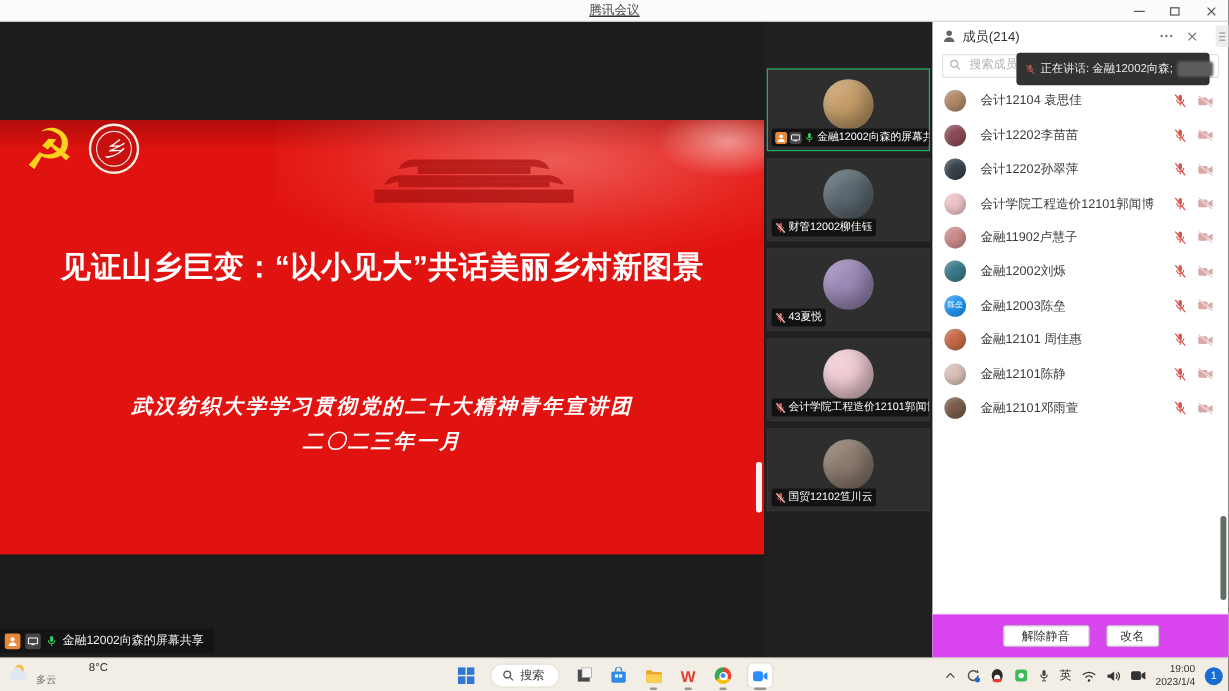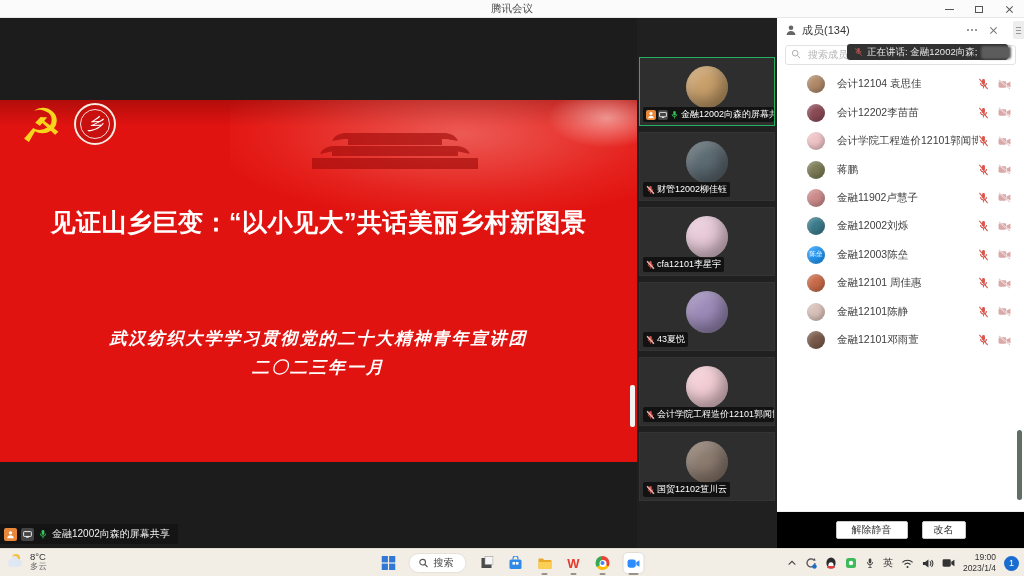--- a/index.html
+++ b/index.html
@@ -2,21 +2,21 @@
 <html><head>
 <meta charset="utf-8">
 <style>
   html,body{margin:0;padding:0;background:#000;}
   *{box-sizing:border-box;}
   .screen{position:relative;width:1024px;height:576px;overflow:hidden;background:#1b1b1b;
           font-family:"Liberation Sans",sans-serif;-webkit-font-smoothing:antialiased;}
 
   
   .titlebar{position:absolute;left:0;top:0;width:1024px;height:18px;background:#fbfbfb;
-            border-bottom:1px solid #e7e7e7;display:flex;align-items:center;justify-content:center;z-index:20;}
+            border-bottom:1px solid #e7e7e7;display:flex;align-items:center;justify-content:center;z-index:20;text-decoration:underline;}
   .titlebar .app-title{font-size:10.5px;color:#4a4a4a;}
   .win-controls{position:absolute;right:0;top:0;height:18px;display:flex;}
   .win-btn{width:30px;height:18px;display:flex;align-items:center;justify-content:center;cursor:default;}
   .wc-min-glyph{width:9px;height:1px;background:#555;}
   .wc-max-glyph{width:8px;height:7px;border:1px solid #555;}
   .wc-close-glyph{position:relative;width:9px;height:9px;}
   .wc-close-glyph::before,.wc-close-glyph::after{content:"";position:absolute;left:4px;top:0;width:1px;height:9px;background:#555;}
   .wc-close-glyph::before{transform:rotate(45deg);} .wc-close-glyph::after{transform:rotate(-45deg);}
 
   
@@ -70,46 +70,46 @@
   .mp-close::before,.mp-close::after{content:"";position:absolute;left:4px;top:0;width:1px;height:9px;background:#777;}
   .mp-close::before{transform:rotate(45deg);} .mp-close::after{transform:rotate(-45deg);}
   .mp-handle{position:absolute;right:0;top:3px;width:11px;height:18px;background:#ededed;border-radius:2px 0 0 2px;
              display:flex;flex-direction:column;align-items:center;justify-content:center;gap:2px;}
   .mp-handle i{width:5px;height:1px;background:#9a9a9a;}
   .mp-search{position:relative;margin:2px 8px 0;}
   .mp-search input{width:100%;height:20px;border:1px solid #e2e2e2;border-radius:3px;background:#fff;
                    padding:0 6px 0 22px;font-size:10px;color:#333;outline:none;font-family:inherit;}
   .mp-search input::placeholder{color:#b5b5b5;}
   .mp-search .icon{position:absolute;left:6px;top:5px;}
-  .speaking-tooltip{position:absolute;left:70px;top:26px;width:161px;height:16px;background:rgba(42,42,42,.96);
+  .speaking-tooltip{position:absolute;left:70px;top:26px;width:161px;height:27px;background:rgba(42,42,42,.96);
                     border-radius:3px;display:flex;align-items:center;gap:4px;padding:0 7px;z-index:10;}
   .speaking-tooltip .tip-text{font-size:9.5px;color:#e9e9e9;white-space:nowrap;}
   .blur-blob{width:30px;height:13px;background:#5c5c5c;border-radius:3px;filter:blur(1px);flex:none;}
-  .member-list{position:absolute;left:0;right:0;top:52px;bottom:36px;overflow:hidden;padding-left:20px;}
+  .member-list{position:absolute;left:0;right:0;top:52px;bottom:36px;overflow:hidden;}
   .member-row{height:28.45px;display:flex;align-items:center;padding:0 13px 0 10px;}
   .m-avatar{width:18px;height:18px;border-radius:50%;background:#999;flex:none;display:flex;align-items:center;
             justify-content:center;font-size:6.5px;color:#fff;letter-spacing:0;overflow:hidden;
             box-shadow:inset -2px -3px 5px rgba(0,0,0,.22), inset 2px 2px 4px rgba(255,255,255,.25);}
   .m-name{margin-left:12px;font-size:10.5px;color:#3c3c3c;white-space:nowrap;overflow:hidden;}
   .m-icons{margin-left:auto;display:flex;align-items:center;gap:9px;}
-  .mp-footer{position:absolute;left:0;right:0;bottom:0;height:36px;background:#000000;display:flex;align-items:center;
+  .mp-footer{position:absolute;left:0;right:0;bottom:0;height:36px;background:#d946ef;display:flex;align-items:center;
              justify-content:center;gap:14px;box-shadow:0 -1px 0 #efefef;}
   .mp-btn{height:18px;border:1px solid #c9c9c9;border-radius:2px;background:#fff;font-size:10px;color:#333;
           display:flex;align-items:center;padding:0 15px;font-family:inherit;}
   .mp-btn.small{padding:0 11px;}
   .mp-scroll-thumb{position:absolute;right:2px;top:412px;width:5px;height:70px;background:#5f6f63;border-radius:3px;}
 
   
   .taskbar{position:absolute;left:0;bottom:0;width:1024px;height:28px;background:#f2ede5;border-top:1px solid #e3ddd3;}
   .tb-weather{position:absolute;left:8px;top:2px;display:flex;align-items:center;gap:5px;}
   .weather-glyph{position:relative;width:17px;height:15px;}
   .weather-glyph .sun{position:absolute;left:4px;top:0;width:8px;height:8px;border-radius:50%;background:#f6c13d;}
   .weather-glyph .cloud{position:absolute;left:0;top:5px;width:14px;height:8px;border-radius:5px;background:#dfe8f2;}
   .weather-glyph .cloud::before{content:"";position:absolute;left:3px;top:-3px;width:7px;height:7px;border-radius:50%;background:#dfe8f2;}
-  .tb-weather .wt{font-size:9.5px;color:#333;line-height:1.2;} .tb-weather .wd{font-size:8.5px;color:#707070;line-height:1.1;}
+  .tb-weather .wt{font-size:9.5px;color:#333;line-height:1.2;margin-left:44px;} .tb-weather .wd{font-size:8.5px;color:#707070;line-height:1.1;}
   .tb-center{position:absolute;left:50%;top:0;height:28px;transform:translateX(-50%);display:flex;align-items:center;gap:11px;}
   .tb-item{position:relative;height:28px;display:flex;align-items:center;justify-content:center;min-width:18px;}
   .tb-item .run{position:absolute;bottom:2px;left:50%;transform:translateX(-50%);width:6px;height:2.5px;border-radius:2px;background:#99938a;}
   .tb-search{display:flex;align-items:center;gap:5px;height:20px;padding:0 12px 0 9px;background:#fff;
              border:1px solid #e6e0d6;border-radius:10px;}
   .tb-search span{font-size:10px;color:#444;}
   .chrome-icon{position:relative;width:14px;height:14px;border-radius:50%;
                background:conic-gradient(#ea4335 0 33%, #fbbc05 33% 66%, #34a853 66% 100%);}
   .chrome-icon .mid{position:absolute;left:3.5px;top:3.5px;width:7px;height:7px;border-radius:50%;background:#fff;}
   .chrome-icon .core{position:absolute;left:5px;top:5px;width:4px;height:4px;border-radius:50%;background:#4285f4;}
@@ -230,98 +230,82 @@
               <path d="M2.8 5.4a3.2 3.2 0 0 0 6.4 0" fill="none" stroke="#d9564d" stroke-width="1.1"></path>
               <rect x="5.5" y="8.7" width="1" height="2.6"></rect>
               <line x1="1.5" y1="1.5" x2="10.5" y2="11.5" stroke="#fff" stroke-width="1.6"></line>
               <line x1="1.5" y1="1.5" x2="10.5" y2="11.5" stroke="#d9564d" stroke-width="1"></line>
             </svg>
           </span>
           <span>财管12002柳佳钰</span>
         </div>
       </div>
 
+
       <div class="tile">
-        <div class="tile-avatar" style="background: rgb(233, 203, 217);"></div>
+        <div class="tile-avatar" style="background: rgb(157, 140, 186);"></div>
         <div class="tile-label">
 
           <span class="icon">
             <svg width="9" height="10" viewBox="0 0 12 13" fill="#d9564d">
               <rect x="4.4" y="1" width="3.2" height="6" rx="1.6"></rect>
               <path d="M2.8 5.4a3.2 3.2 0 0 0 6.4 0" fill="none" stroke="#d9564d" stroke-width="1.1"></path>
               <rect x="5.5" y="8.7" width="1" height="2.6"></rect>
               <line x1="1.5" y1="1.5" x2="10.5" y2="11.5" stroke="#fff" stroke-width="1.6"></line>
               <line x1="1.5" y1="1.5" x2="10.5" y2="11.5" stroke="#d9564d" stroke-width="1"></line>
             </svg>
           </span>
-          <span>cfa12101李星宇</span>
+          <span>43夏悦</span>
         </div>
       </div>
 
       <div class="tile">
-        <div class="tile-avatar" style="background: rgb(157, 140, 186);"></div>
+        <div class="tile-avatar" style="background: rgb(243, 206, 213);"></div>
         <div class="tile-label">
 
           <span class="icon">
             <svg width="9" height="10" viewBox="0 0 12 13" fill="#d9564d">
               <rect x="4.4" y="1" width="3.2" height="6" rx="1.6"></rect>
               <path d="M2.8 5.4a3.2 3.2 0 0 0 6.4 0" fill="none" stroke="#d9564d" stroke-width="1.1"></path>
               <rect x="5.5" y="8.7" width="1" height="2.6"></rect>
               <line x1="1.5" y1="1.5" x2="10.5" y2="11.5" stroke="#fff" stroke-width="1.6"></line>
               <line x1="1.5" y1="1.5" x2="10.5" y2="11.5" stroke="#d9564d" stroke-width="1"></line>
             </svg>
           </span>
-          <span>43夏悦</span>
+          <span>会计学院工程造价12101郭闻博</span>
         </div>
       </div>
 
       <div class="tile">
-        <div class="tile-avatar" style="background: rgb(243, 206, 213);"></div>
+        <div class="tile-avatar" style="background: rgb(141, 124, 112);"></div>
         <div class="tile-label">
 
           <span class="icon">
             <svg width="9" height="10" viewBox="0 0 12 13" fill="#d9564d">
               <rect x="4.4" y="1" width="3.2" height="6" rx="1.6"></rect>
               <path d="M2.8 5.4a3.2 3.2 0 0 0 6.4 0" fill="none" stroke="#d9564d" stroke-width="1.1"></path>
               <rect x="5.5" y="8.7" width="1" height="2.6"></rect>
               <line x1="1.5" y1="1.5" x2="10.5" y2="11.5" stroke="#fff" stroke-width="1.6"></line>
               <line x1="1.5" y1="1.5" x2="10.5" y2="11.5" stroke="#d9564d" stroke-width="1"></line>
             </svg>
           </span>
-          <span>会计学院工程造价12101郭闻博</span>
-        </div>
-      </div>
-
-      <div class="tile">
-        <div class="tile-avatar" style="background: rgb(141, 124, 112);"></div>
-        <div class="tile-label">
-
-          <span class="icon">
-            <svg width="9" height="10" viewBox="0 0 12 13" fill="#d9564d">
-              <rect x="4.4" y="1" width="3.2" height="6" rx="1.6"></rect>
-              <path d="M2.8 5.4a3.2 3.2 0 0 0 6.4 0" fill="none" stroke="#d9564d" stroke-width="1.1"></path>
-              <rect x="5.5" y="8.7" width="1" height="2.6"></rect>
-              <line x1="1.5" y1="1.5" x2="10.5" y2="11.5" stroke="#fff" stroke-width="1.6"></line>
-              <line x1="1.5" y1="1.5" x2="10.5" y2="11.5" stroke="#d9564d" stroke-width="1"></line>
-            </svg>
-          </span>
           <span>国贸12102笪川云</span>
         </div>
       </div>
     </div>
 
   <div class="members-panel">
     <div class="mp-header">
       <span class="icon">
         <svg width="12" height="12" viewBox="0 0 12 12" fill="#666">
             <circle cx="6" cy="3.8" r="2.3"></circle>
             <path d="M1.5 11c.4-2.6 2.2-4 4.5-4s4.1 1.4 4.5 4z"></path>
           </svg>
       </span>
-      <span class="mp-title">成员(134)</span>
+      <span class="mp-title">成员(214)</span>
       <span class="mp-actions">
         <span class="dots">
             <i></i>
             <i></i>
             <i></i>
           </span>
         <span class="mp-close"></span>
       </span>
       <span class="mp-handle">
           <i></i>
@@ -392,20 +376,42 @@
               <svg width="13" height="11" viewBox="0 0 14 12" fill="#d9a8a8">
                 <rect x="0.5" y="2.5" width="8.5" height="7" rx="1.5"></rect>
                 <polygon points="9.5,5 13.5,2.8 13.5,9.2 9.5,7"></polygon>
                 <line x1="1" y1="1" x2="13" y2="11" stroke="#fff" stroke-width="1.4"></line>
                 <line x1="1" y1="1" x2="13" y2="11" stroke="#d9a8a8" stroke-width="0.9"></line>
               </svg>
             </span>
           </span>
         </div>
 
+        <div class="member-row">
+          <span class="m-avatar" style="background: rgb(57, 66, 74);"></span>
+          <span class="m-name">会计12202孙翠萍</span>
+          <span class="m-icons">
+            <span class="icon">
+              <svg width="11" height="12" viewBox="0 0 12 13" fill="#d9564d">
+                <rect x="4.4" y="1" width="3.2" height="6" rx="1.6"></rect>
+                <path d="M2.8 5.4a3.2 3.2 0 0 0 6.4 0" fill="none" stroke="#d9564d" stroke-width="1.1"></path>
+                <rect x="5.5" y="8.7" width="1" height="2.6"></rect>
+                <line x1="1.5" y1="1" x2="10.5" y2="12" stroke="#d9564d" stroke-width="1.2"></line>
+              </svg>
+            </span>
+            <span class="icon">
+              <svg width="13" height="11" viewBox="0 0 14 12" fill="#d9a8a8">
+                <rect x="0.5" y="2.5" width="8.5" height="7" rx="1.5"></rect>
+                <polygon points="9.5,5 13.5,2.8 13.5,9.2 9.5,7"></polygon>
+                <line x1="1" y1="1" x2="13" y2="11" stroke="#fff" stroke-width="1.4"></line>
+                <line x1="1" y1="1" x2="13" y2="11" stroke="#d9a8a8" stroke-width="0.9"></line>
+              </svg>
+            </span>
+          </span>
+        </div>
 
 
         <div class="member-row">
           <span class="m-avatar" style="background: rgb(239, 195, 198);"></span>
           <span class="m-name">会计学院工程造价12101郭闻博</span>
           <span class="m-icons">
             <span class="icon">
               <svg width="11" height="12" viewBox="0 0 12 13" fill="#d9564d">
                 <rect x="4.4" y="1" width="3.2" height="6" rx="1.6"></rect>
                 <path d="M2.8 5.4a3.2 3.2 0 0 0 6.4 0" fill="none" stroke="#d9564d" stroke-width="1.1"></path>
@@ -417,42 +423,20 @@
               <svg width="13" height="11" viewBox="0 0 14 12" fill="#d9a8a8">
                 <rect x="0.5" y="2.5" width="8.5" height="7" rx="1.5"></rect>
                 <polygon points="9.5,5 13.5,2.8 13.5,9.2 9.5,7"></polygon>
                 <line x1="1" y1="1" x2="13" y2="11" stroke="#fff" stroke-width="1.4"></line>
                 <line x1="1" y1="1" x2="13" y2="11" stroke="#d9a8a8" stroke-width="0.9"></line>
               </svg>
             </span>
           </span>
         </div>
 
-        <div class="member-row">
-          <span class="m-avatar" style="background: rgb(122, 122, 85);"></span>
-          <span class="m-name">蒋鹏</span>
-          <span class="m-icons">
-            <span class="icon">
-              <svg width="11" height="12" viewBox="0 0 12 13" fill="#d9564d">
-                <rect x="4.4" y="1" width="3.2" height="6" rx="1.6"></rect>
-                <path d="M2.8 5.4a3.2 3.2 0 0 0 6.4 0" fill="none" stroke="#d9564d" stroke-width="1.1"></path>
-                <rect x="5.5" y="8.7" width="1" height="2.6"></rect>
-                <line x1="1.5" y1="1" x2="10.5" y2="12" stroke="#d9564d" stroke-width="1.2"></line>
-              </svg>
-            </span>
-            <span class="icon">
-              <svg width="13" height="11" viewBox="0 0 14 12" fill="#d9a8a8">
-                <rect x="0.5" y="2.5" width="8.5" height="7" rx="1.5"></rect>
-                <polygon points="9.5,5 13.5,2.8 13.5,9.2 9.5,7"></polygon>
-                <line x1="1" y1="1" x2="13" y2="11" stroke="#fff" stroke-width="1.4"></line>
-                <line x1="1" y1="1" x2="13" y2="11" stroke="#d9a8a8" stroke-width="0.9"></line>
-              </svg>
-            </span>
-          </span>
-        </div>
 
         <div class="member-row">
           <span class="m-avatar" style="background: rgb(204, 138, 138);"></span>
           <span class="m-name">金融11902卢慧子</span>
           <span class="m-icons">
             <span class="icon">
               <svg width="11" height="12" viewBox="0 0 12 13" fill="#d9564d">
                 <rect x="4.4" y="1" width="3.2" height="6" rx="1.6"></rect>
                 <path d="M2.8 5.4a3.2 3.2 0 0 0 6.4 0" fill="none" stroke="#d9564d" stroke-width="1.1"></path>
                 <rect x="5.5" y="8.7" width="1" height="2.6"></rect>

